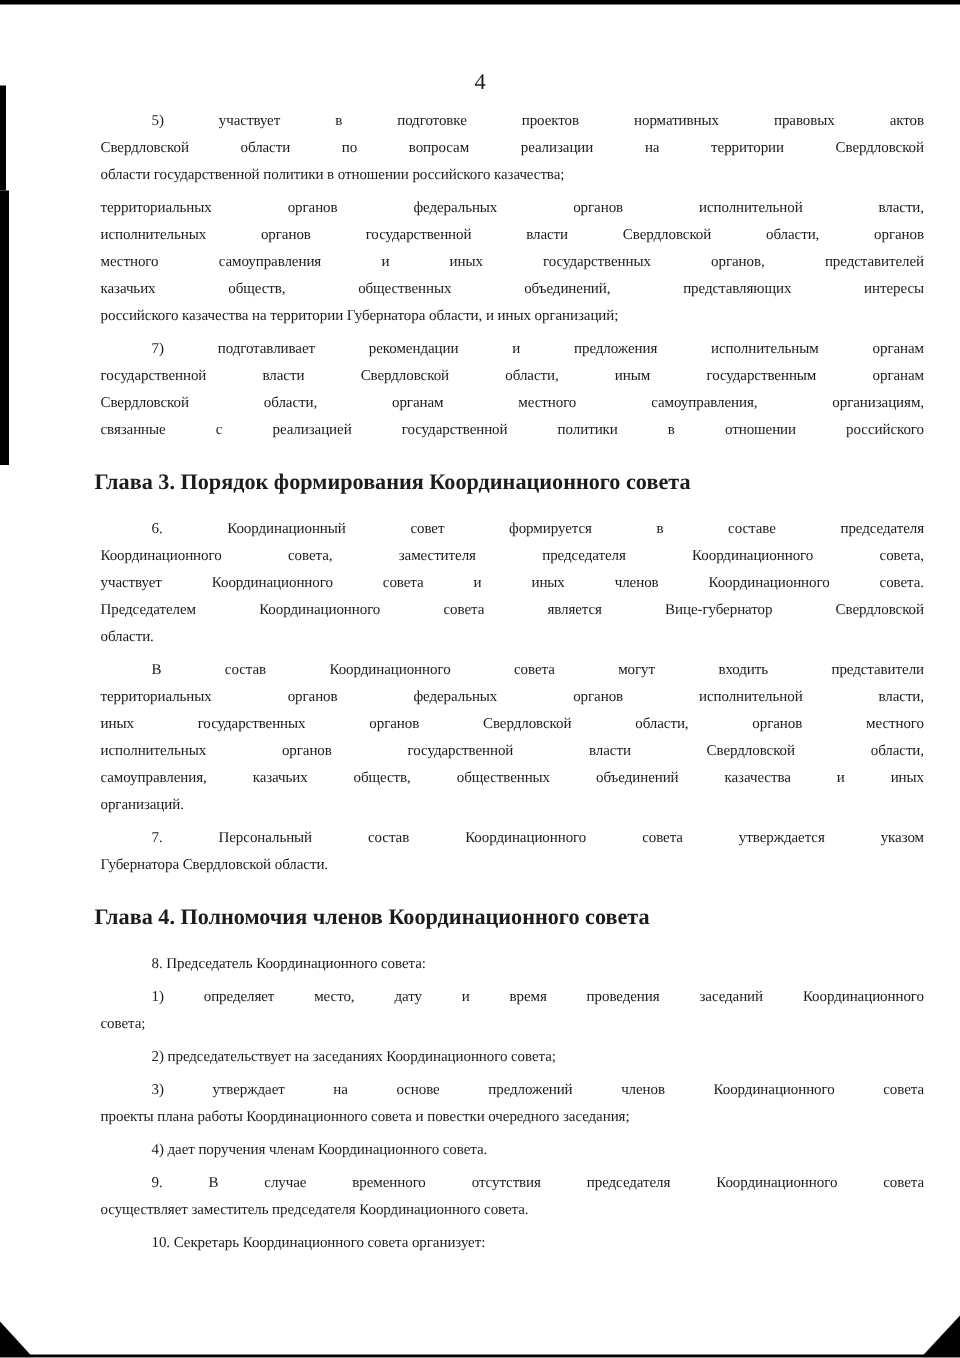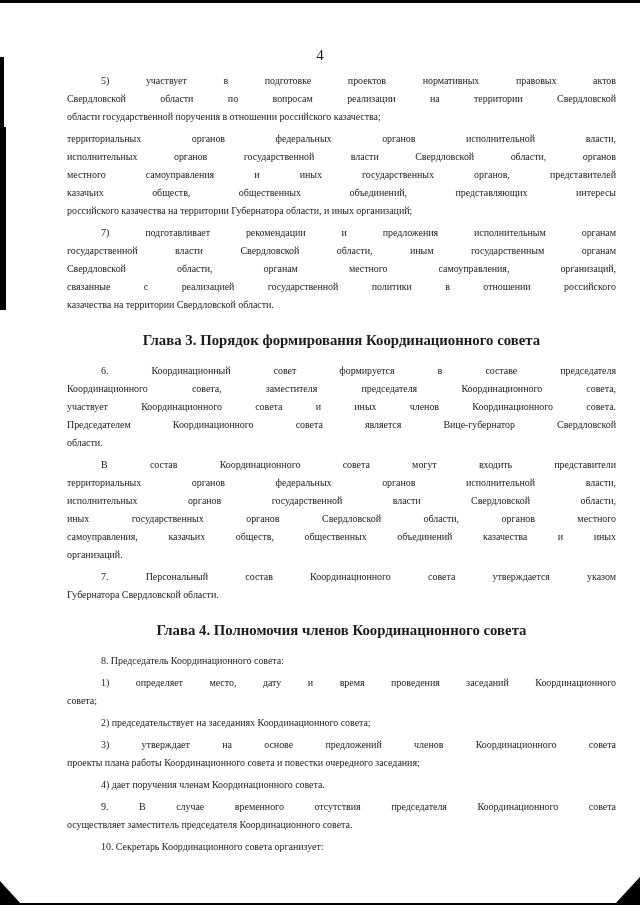--- a/index.html
+++ b/index.html
@@ -45,21 +45,20 @@
   .line.first {
     text-indent: 34px;
   }
   .line.last {
     text-align-last: left;
   }
   .heading {
     font-weight: bold;
     font-size: 14.8px;
     line-height: 18px;
-    text-align: center;
     margin: 17px 0 13px 0;
   }
   
   .artifact {
     position: absolute;
     background: #000000;
   }
   .top-edge    { top: 0; left: 0; width: 640px; height: 3px; }
   .bottom-edge { bottom: 0; left: 0; width: 640px; height: 2px; }
   .left-bar-1  { top: 57px;  left: 0; width: 4px; height: 70px; }
@@ -91,49 +90,48 @@
   <div class="artifact bottom-edge"></div>
   <div class="wedge bottom-left-wedge"></div>
   <div class="wedge bottom-right-wedge"></div>
 
   <div class="page-number">4</div>
 
   <div class="content">
       <div class="para">
         <div class="line first">5) участвует в подготовке проектов нормативных правовых актов</div>
         <div class="line">Свердловской области по вопросам реализации на территории Свердловской</div>
-        <div class="line last">области государственной поручения в отношении российского казачества;</div>
+        <div class="line last">области государственной политики в отношении российского казачества;</div>
       </div>
       <div class="para">
         <div class="line">территориальных органов федеральных органов исполнительной власти,</div>
         <div class="line">исполнительных органов государственной власти Свердловской области, органов</div>
         <div class="line">местного самоуправления и иных государственных органов, представителей</div>
         <div class="line">казачьих обществ, общественных объединений, представляющих интересы</div>
         <div class="line last">российского казачества на территории Губернатора области, и иных организаций;</div>
       </div>
       <div class="para">
         <div class="line first">7) подготавливает рекомендации и предложения исполнительным органам</div>
         <div class="line">государственной власти Свердловской области, иным государственным органам</div>
-        <div class="line">Свердловской области, органам местного самоуправления, организаций,</div>
+        <div class="line">Свердловской области, органам местного самоуправления, организациям,</div>
         <div class="line">связанные с реализацией государственной политики в отношении российского</div>
-        <div class="line last">казачества на территории Свердловской области.</div>
       </div>
       <div class="heading">Глава 3. Порядок формирования Координационного совета</div>
       <div class="para">
         <div class="line first">6. Координационный совет формируется в составе председателя</div>
         <div class="line">Координационного совета, заместителя председателя Координационного совета,</div>
         <div class="line">участвует Координационного совета и иных членов Координационного совета.</div>
         <div class="line">Председателем Координационного совета является Вице-губернатор Свердловской</div>
         <div class="line last">области.</div>
       </div>
       <div class="para">
         <div class="line first">В состав Координационного совета могут входить представители</div>
         <div class="line">территориальных органов федеральных органов исполнительной власти,</div>
+        <div class="line">иных государственных органов Свердловской области, органов местного</div>
         <div class="line">исполнительных органов государственной власти Свердловской области,</div>
-        <div class="line">иных государственных органов Свердловской области, органов местного</div>
         <div class="line">самоуправления, казачьих обществ, общественных объединений казачества и иных</div>
         <div class="line last">организаций.</div>
       </div>
       <div class="para">
         <div class="line first">7. Персональный состав Координационного совета утверждается указом</div>
         <div class="line last">Губернатора Свердловской области.</div>
       </div>
       <div class="heading">Глава 4. Полномочия членов Координационного совета</div>
       <div class="para">
         <div class="line first last">8. Председатель Координационного совета:</div>

